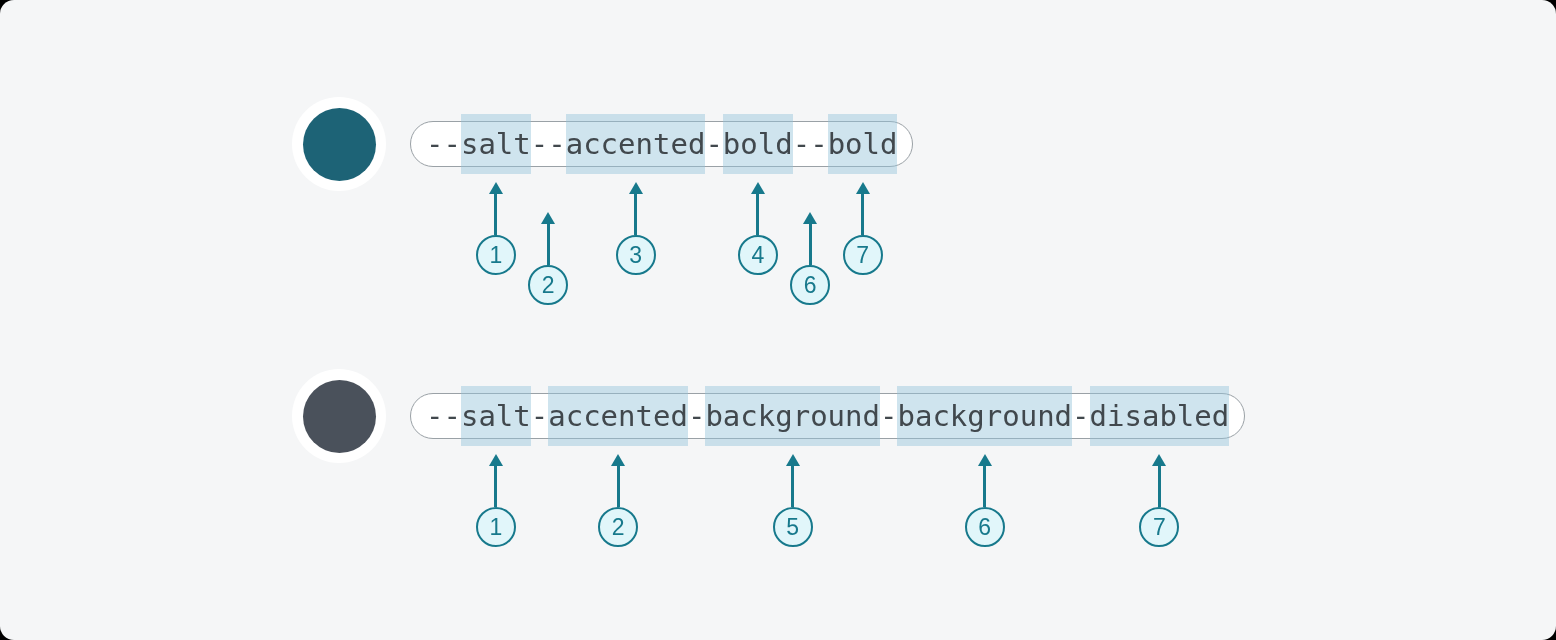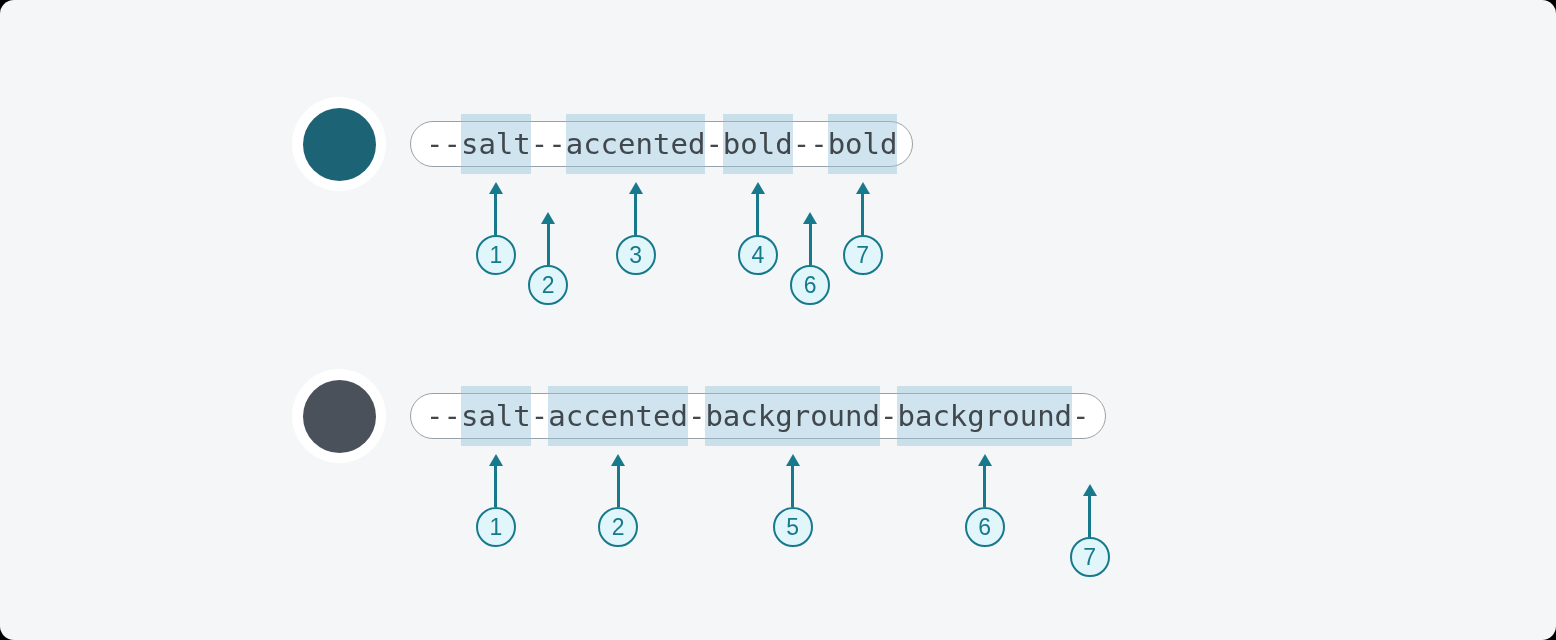--- a/index.html
+++ b/index.html
@@ -222,20 +222,21 @@
         <span>background</span>
         <span class="marker">
           <span class="arrow-head"></span>
           <span class="arrow-stem"></span>
           <span class="num-circle">6</span>
         </span>
       </span>
       <span class="tok">-</span>
 
       <span class="seg">
+        <span>disabled</span>
         <span class="marker">
           <span class="arrow-head"></span>
           <span class="arrow-stem"></span>
           <span class="num-circle">7</span>
         </span>
       </span>
     </div>
   </section>
 
 </div>

